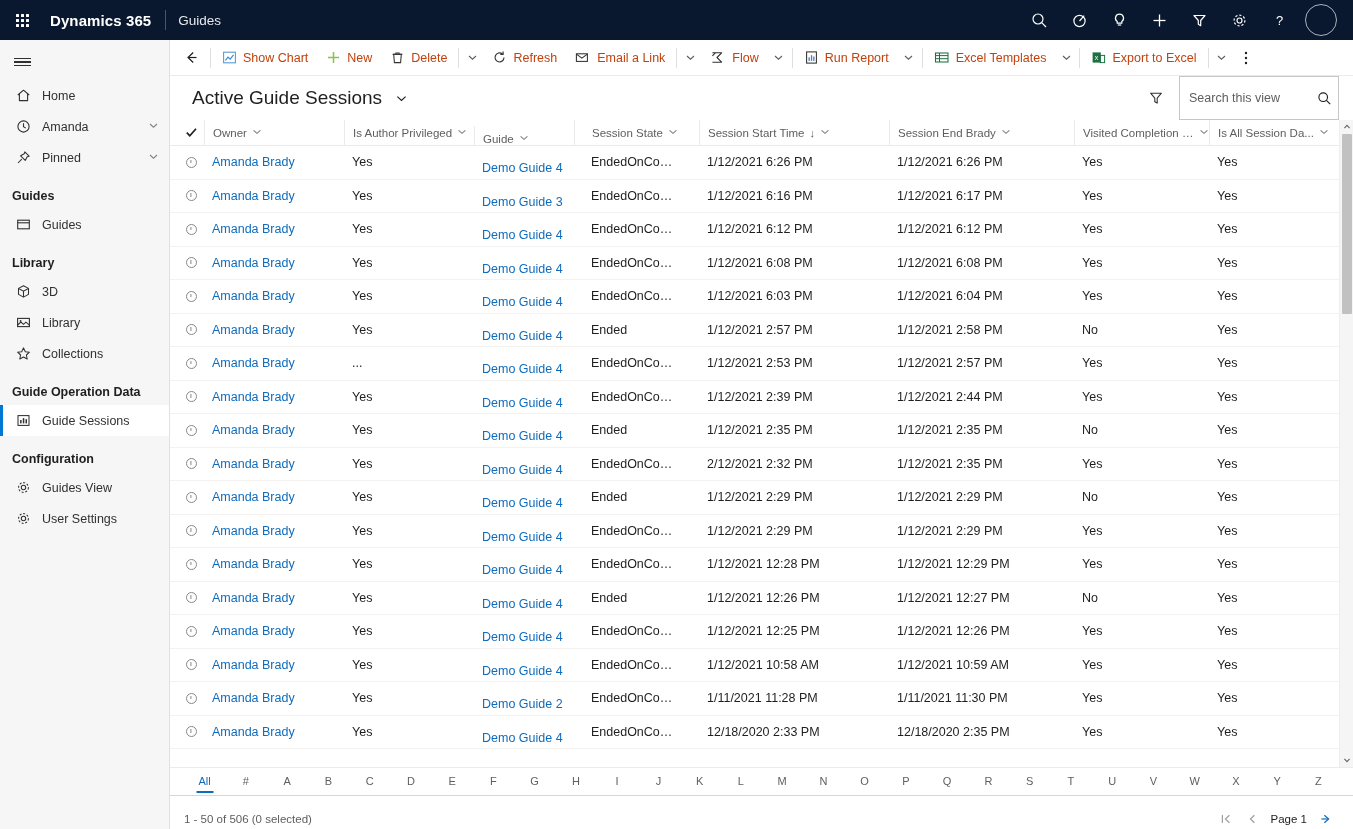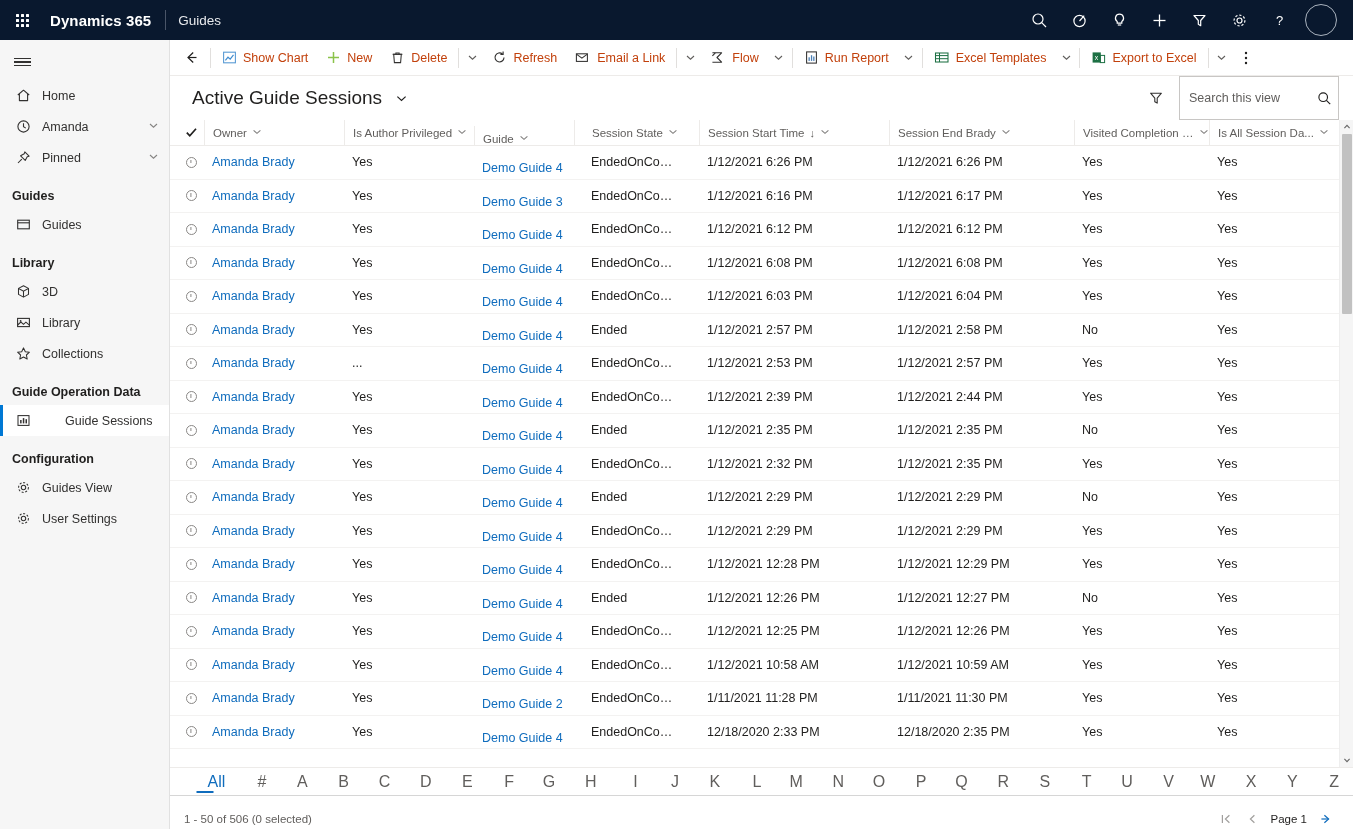--- a/index.html
+++ b/index.html
@@ -79,21 +79,21 @@
     font-size: 12.5px; color: #323130; cursor: pointer;
     position: relative;
   }
   .nav-item .ni-ico {
     width: 18px; flex: 0 0 18px; display: flex;
     align-items: center; justify-content: center; margin-right: 10px;
   }
   .nav-item .ni-label { flex: 1 1 auto; white-space: nowrap; }
   .nav-item .ni-chev { flex: 0 0 auto; opacity: .75; }
   .nav-item.selected {
-    background: #ffffff; font-weight: normal; gap: 23px;
+    background: #ffffff; font-weight: normal;
   }
   .nav-item.selected::before {
     content: ""; position: absolute; left: 0; top: 0; bottom: 0;
     width: 3px; background: #0078d4;
   }
   .nav-group {
     font-size: 12.5px; font-weight: bold; color: #201f1e;
     padding: 16px 0 6px 12px;
   }
 
@@ -247,22 +247,22 @@
 
   
   .alphabar {
     height: 28px; flex: 0 0 28px;
     display: flex; align-items: center;
     border-top: 1px solid #edebe9;
     background: #ffffff;
     padding: 0 14px 0 14px;
   }
   .alpha-item {
-    flex: 1 1 0; text-align: right;
-    font-size: 16px; color: #605e5c; cursor: pointer;
+    flex: 1 1 0; text-align: center;
+    font-size: 11px; color: #605e5c; cursor: pointer;
     position: relative; line-height: 27px; height: 27px;
   }
   .alpha-item.active { color: #0f6cbd; }
   .alpha-item.active::after {
     content: ""; position: absolute; left: 50%; transform: translateX(-50%);
     bottom: 2px; width: 17px; height: 2px; background: #0f6cbd;
   }
 
   
   .statusbar {
@@ -837,21 +837,21 @@
               <div class="gcell c-alldata">Yes</div>
             </div>
             <div class="grow">
               <div class="row-check">
                 <div class="row-dot"></div>
               </div>
               <div class="gcell c-owner link">Amanda Brady</div>
               <div class="gcell c-auth">Yes</div>
               <div class="gcell c-guide link">Demo Guide 4</div>
               <div class="gcell c-state">EndedOnCom...</div>
-              <div class="gcell c-start">1/12/2021 2:32 PM</div>
+              <div class="gcell c-start">2/12/2021 2:32 PM</div>
               <div class="gcell c-end">1/12/2021 2:35 PM</div>
               <div class="gcell c-visited">Yes</div>
               <div class="gcell c-alldata">Yes</div>
             </div>
             <div class="grow">
               <div class="row-check">
                 <div class="row-dot"></div>
               </div>
               <div class="gcell c-owner link">Amanda Brady</div>
               <div class="gcell c-auth">Yes</div>

